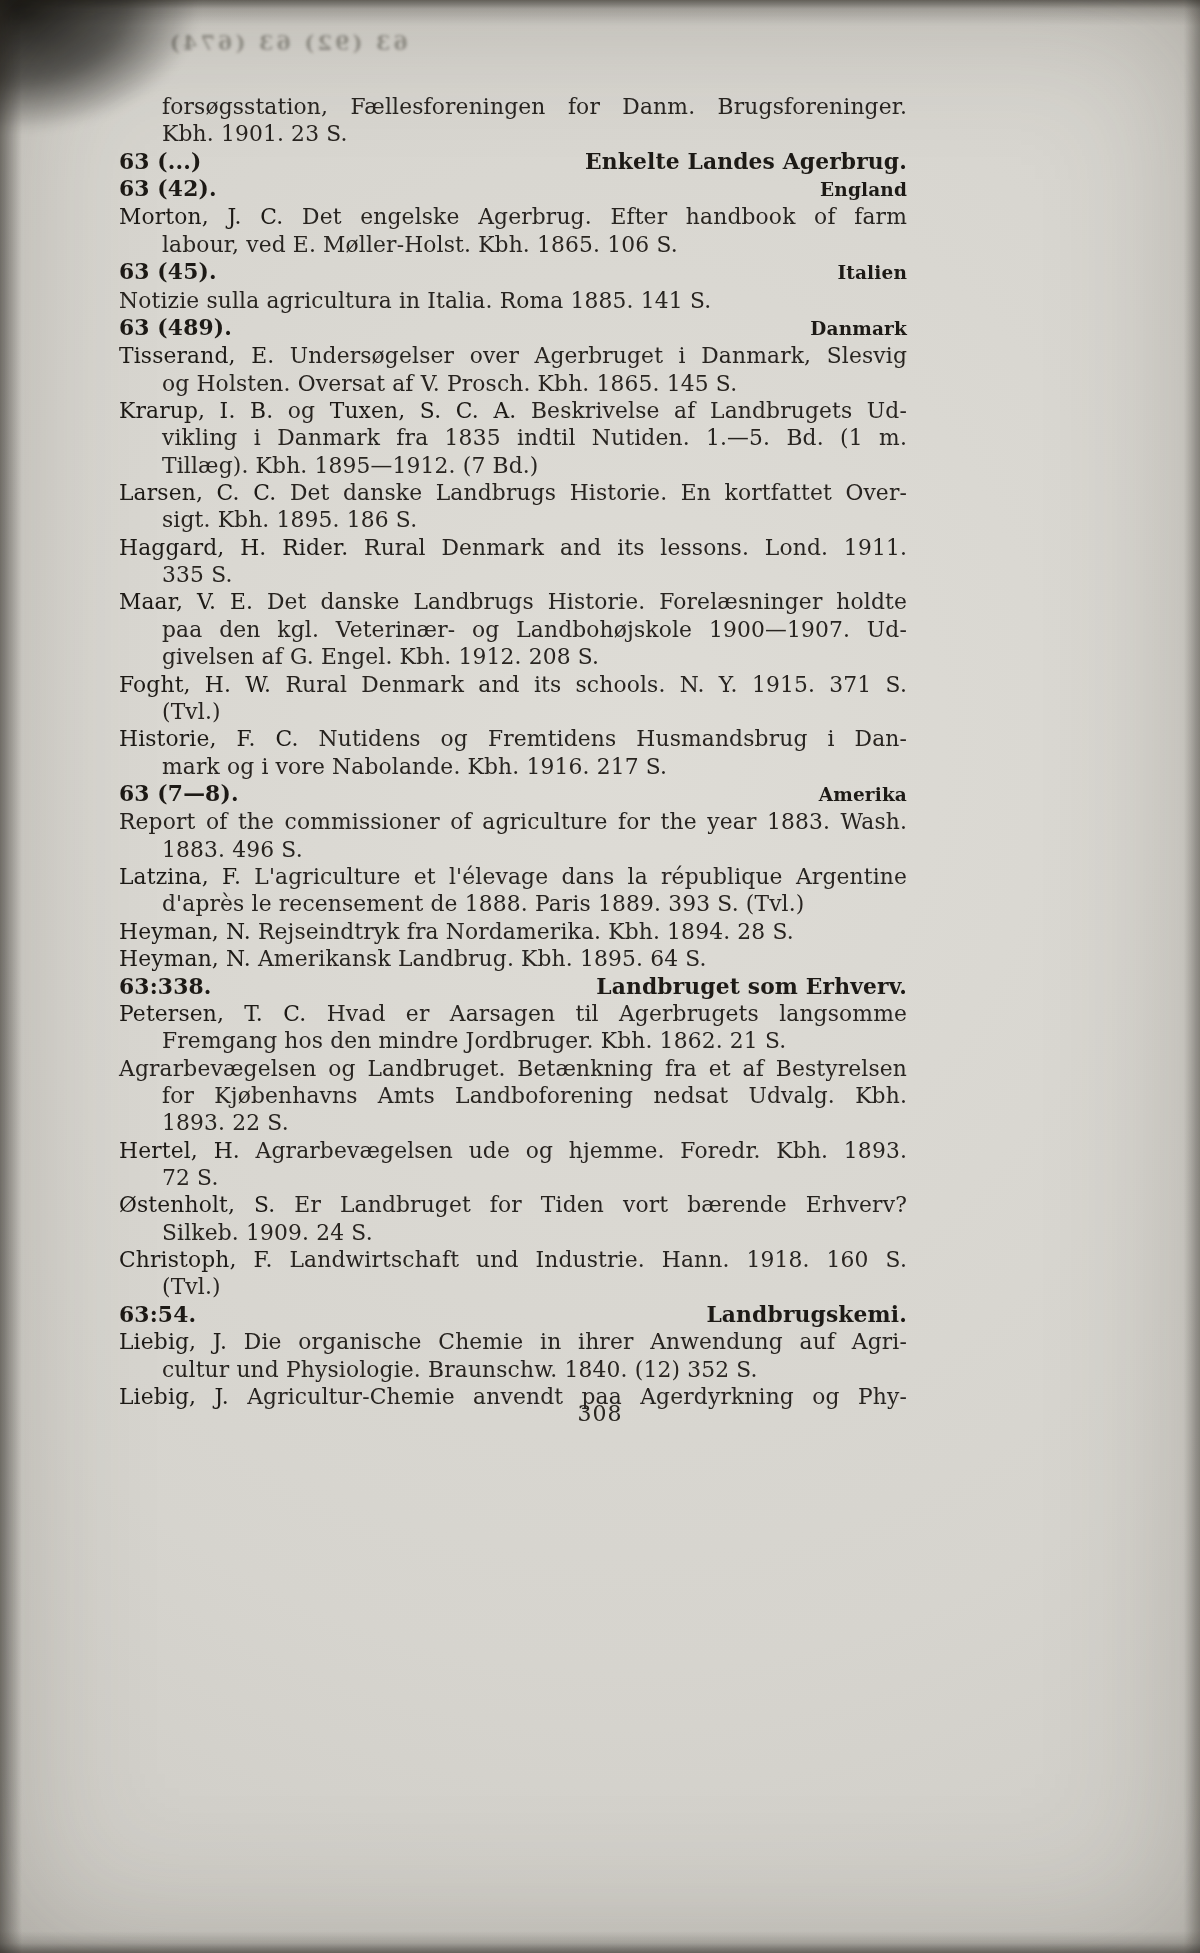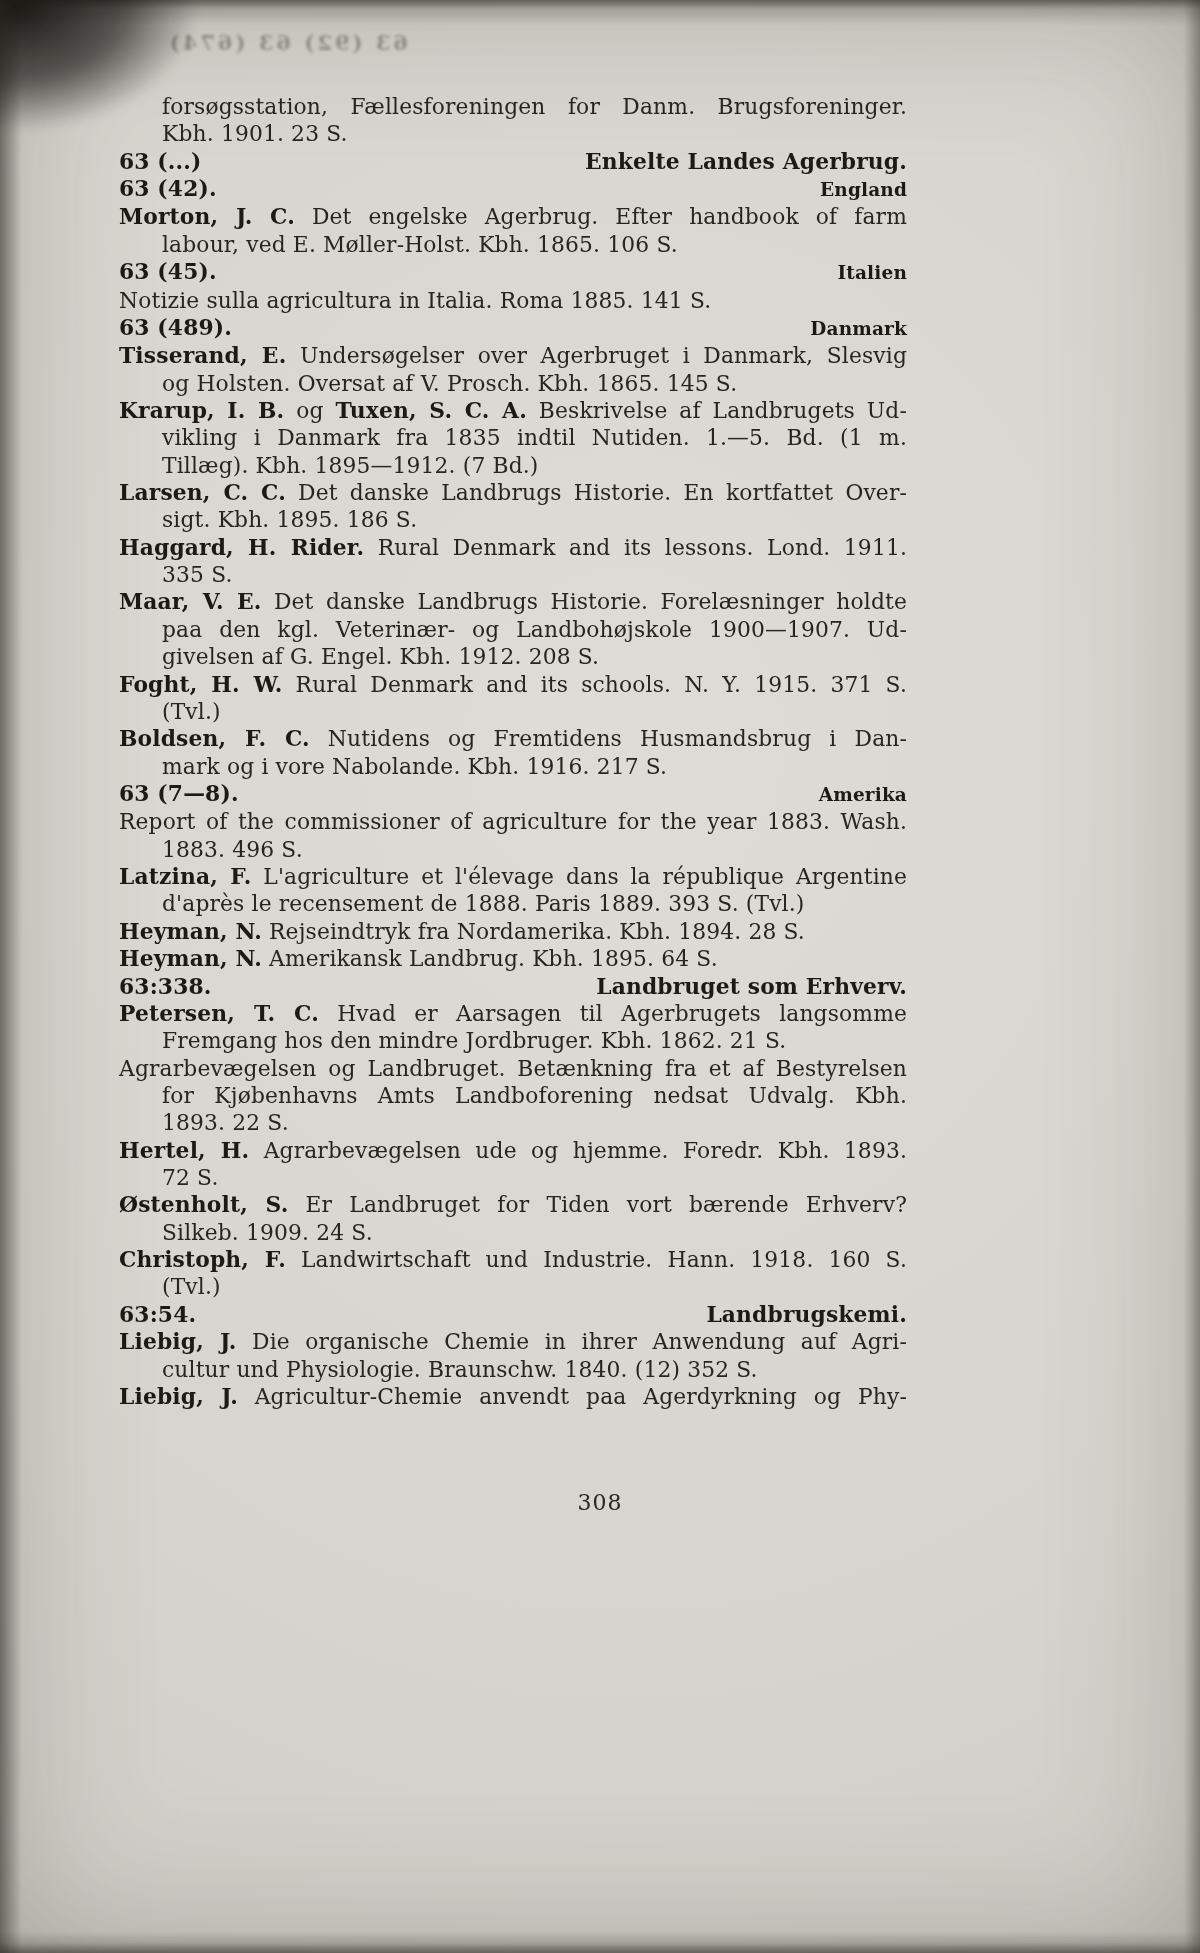--- a/index.html
+++ b/index.html
@@ -39,27 +39,27 @@
     pointer-events:none;
   }
   .text-block{
     position:absolute;top:93px;left:119px;width:788px;
     font-size:21.8px;line-height:27.36px;
     color:#282420;letter-spacing:.15px;
   }
   .line{text-align:left;}
   .line.just{text-align:justify;text-align-last:justify;}
   .line.ind{padding-left:43px;}
-  .b{font-weight:bold;color:#1d1a16;}
+  .b{font-weight:normal;color:#1d1a16;}
   .row{display:flex;justify-content:space-between;align-items:baseline;}
   .row .lead{font-weight:bold;color:#1d1a16;}
   .row .label{font-weight:bold;color:#1d1a16;text-align:right;}
   .row .label.small{font-size:18.5px;}
   .page-number{
-    position:absolute;top:1490px;left:0;width:100%;
+    position:absolute;top:1401px;left:0;width:100%;
     text-align:center;font-size:22px;letter-spacing:1px;color:#2a2620;
   }
 </style>
 </head>
 <body>
 
 <div class="scan">
   <div class="bleed">63 (92) 63 (674)</div>
   <div class="text-block">
       <div class="line ind just"><span class="n">forsøgsstation, Fællesforeningen for Danm. Brugsforeninger.</span></div>
@@ -90,21 +90,21 @@
       <div class="line ind"><span class="n">Tillæg). Kbh. 1895—1912. (7 Bd.)</span></div>
       <div class="line just"><span class="b">Larsen, C. C.</span><span class="n"> Det danske Landbrugs Historie. En kortfattet Over-</span></div>
       <div class="line ind"><span class="n">sigt. Kbh. 1895. 186 S.</span></div>
       <div class="line just"><span class="b">Haggard, H. Rider.</span><span class="n"> Rural Denmark and its lessons. Lond. 1911.</span></div>
       <div class="line ind"><span class="n">335 S.</span></div>
       <div class="line just"><span class="b">Maar, V. E.</span><span class="n"> Det danske Landbrugs Historie. Forelæsninger holdte</span></div>
       <div class="line ind just"><span class="n">paa den kgl. Veterinær- og Landbohøjskole 1900—1907. Ud-</span></div>
       <div class="line ind"><span class="n">givelsen af G. Engel. Kbh. 1912. 208 S.</span></div>
       <div class="line just"><span class="b">Foght, H. W.</span><span class="n"> Rural Denmark and its schools. N. Y. 1915. 371 S.</span></div>
       <div class="line ind"><span class="n">(Tvl.)</span></div>
-      <div class="line just"><span class="b">Boldsen, F. C.</span><span class="n"> Nutidens og Fremtidens Husmandsbrug i Dan-</span></div>
+      <div class="line just"><span class="b">Historie, F. C.</span><span class="n"> Nutidens og Fremtidens Husmandsbrug i Dan-</span></div>
       <div class="line ind"><span class="n">mark og i vore Nabolande. Kbh. 1916. 217 S.</span></div>
       <div class="line row">
         <span class="lead">63 (7—8).</span>
         <span class="label small">Amerika</span>
       </div>
       <div class="line just"><span class="n">Report of the commissioner of agriculture for the year 1883. Wash.</span></div>
       <div class="line ind"><span class="n">1883. 496 S.</span></div>
       <div class="line just"><span class="b">Latzina, F.</span><span class="n"> L'agriculture et l'élevage dans la république Argentine</span></div>
       <div class="line ind"><span class="n">d'après le recensement de 1888. Paris 1889. 393 S. (Tvl.)</span></div>
       <div class="line"><span class="b">Heyman, N.</span><span class="n"> Rejseindtryk fra Nordamerika. Kbh. 1894. 28 S.</span></div>

